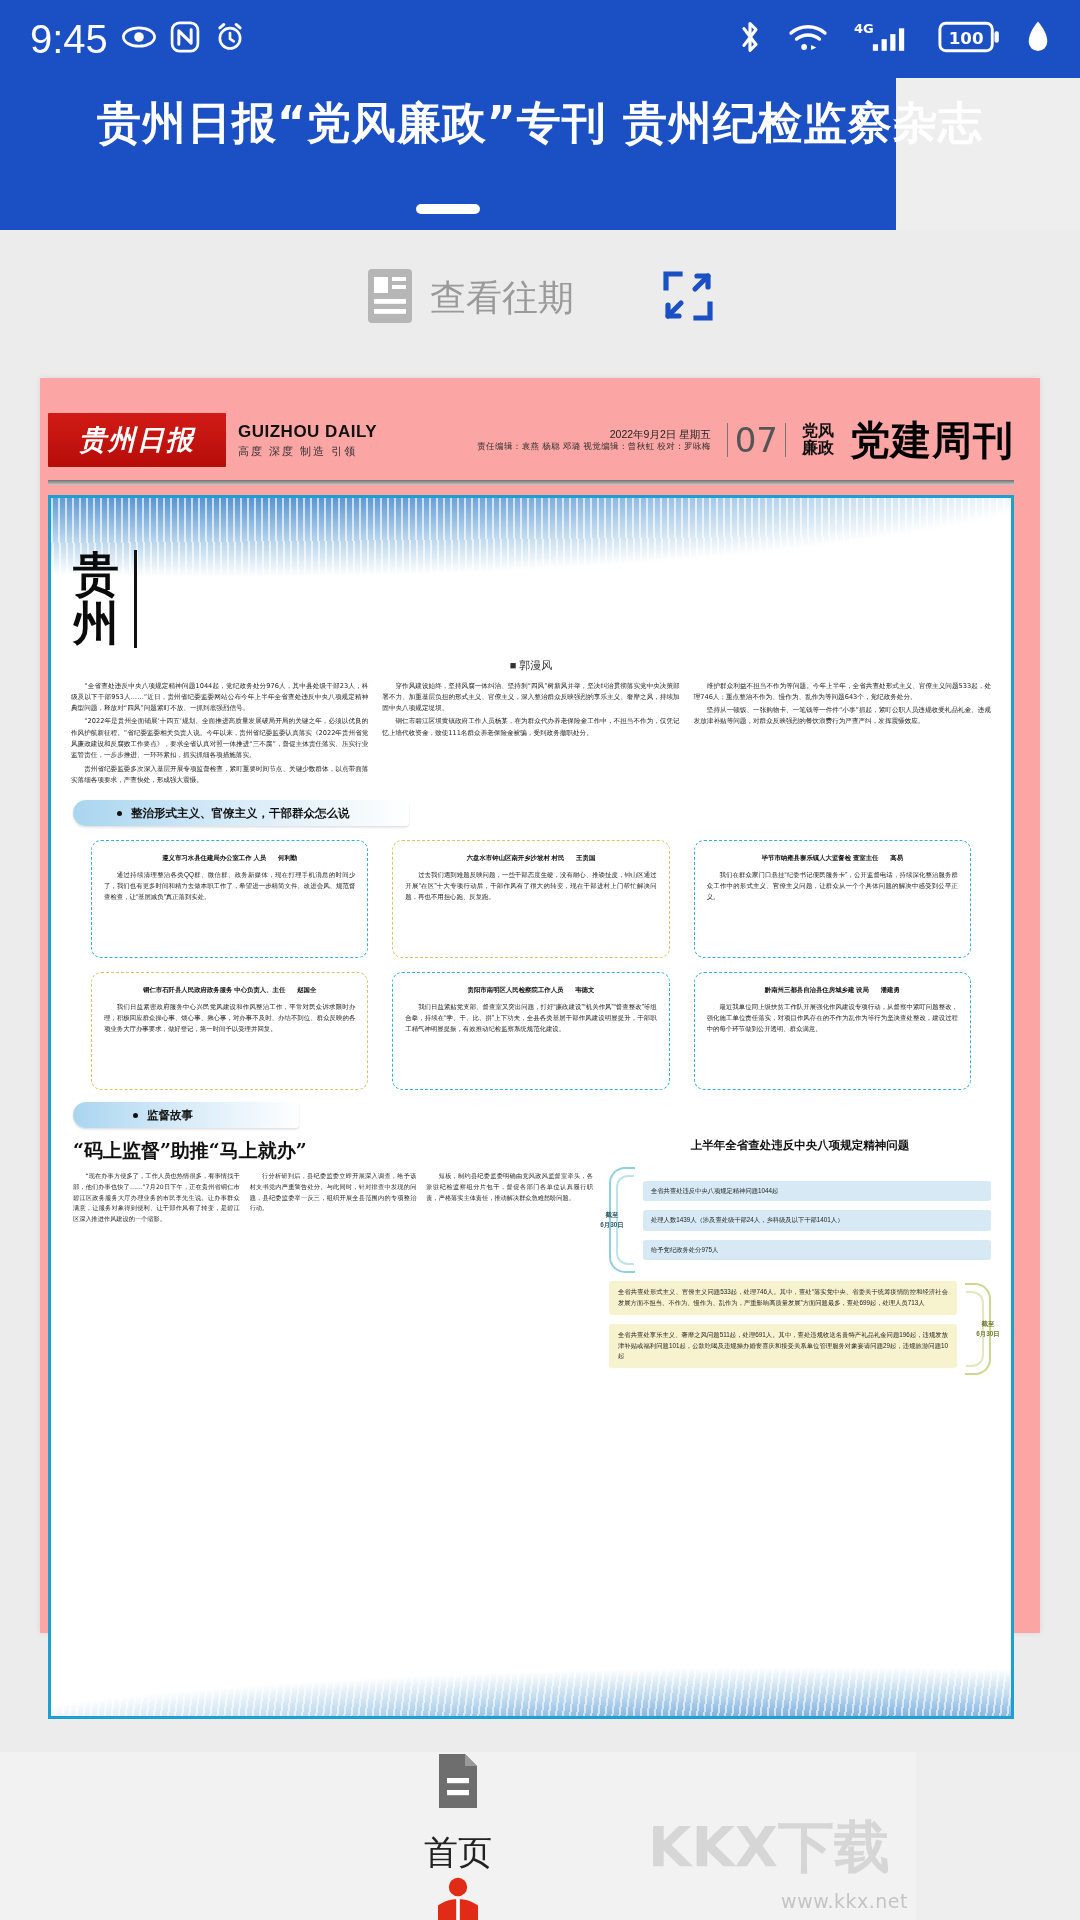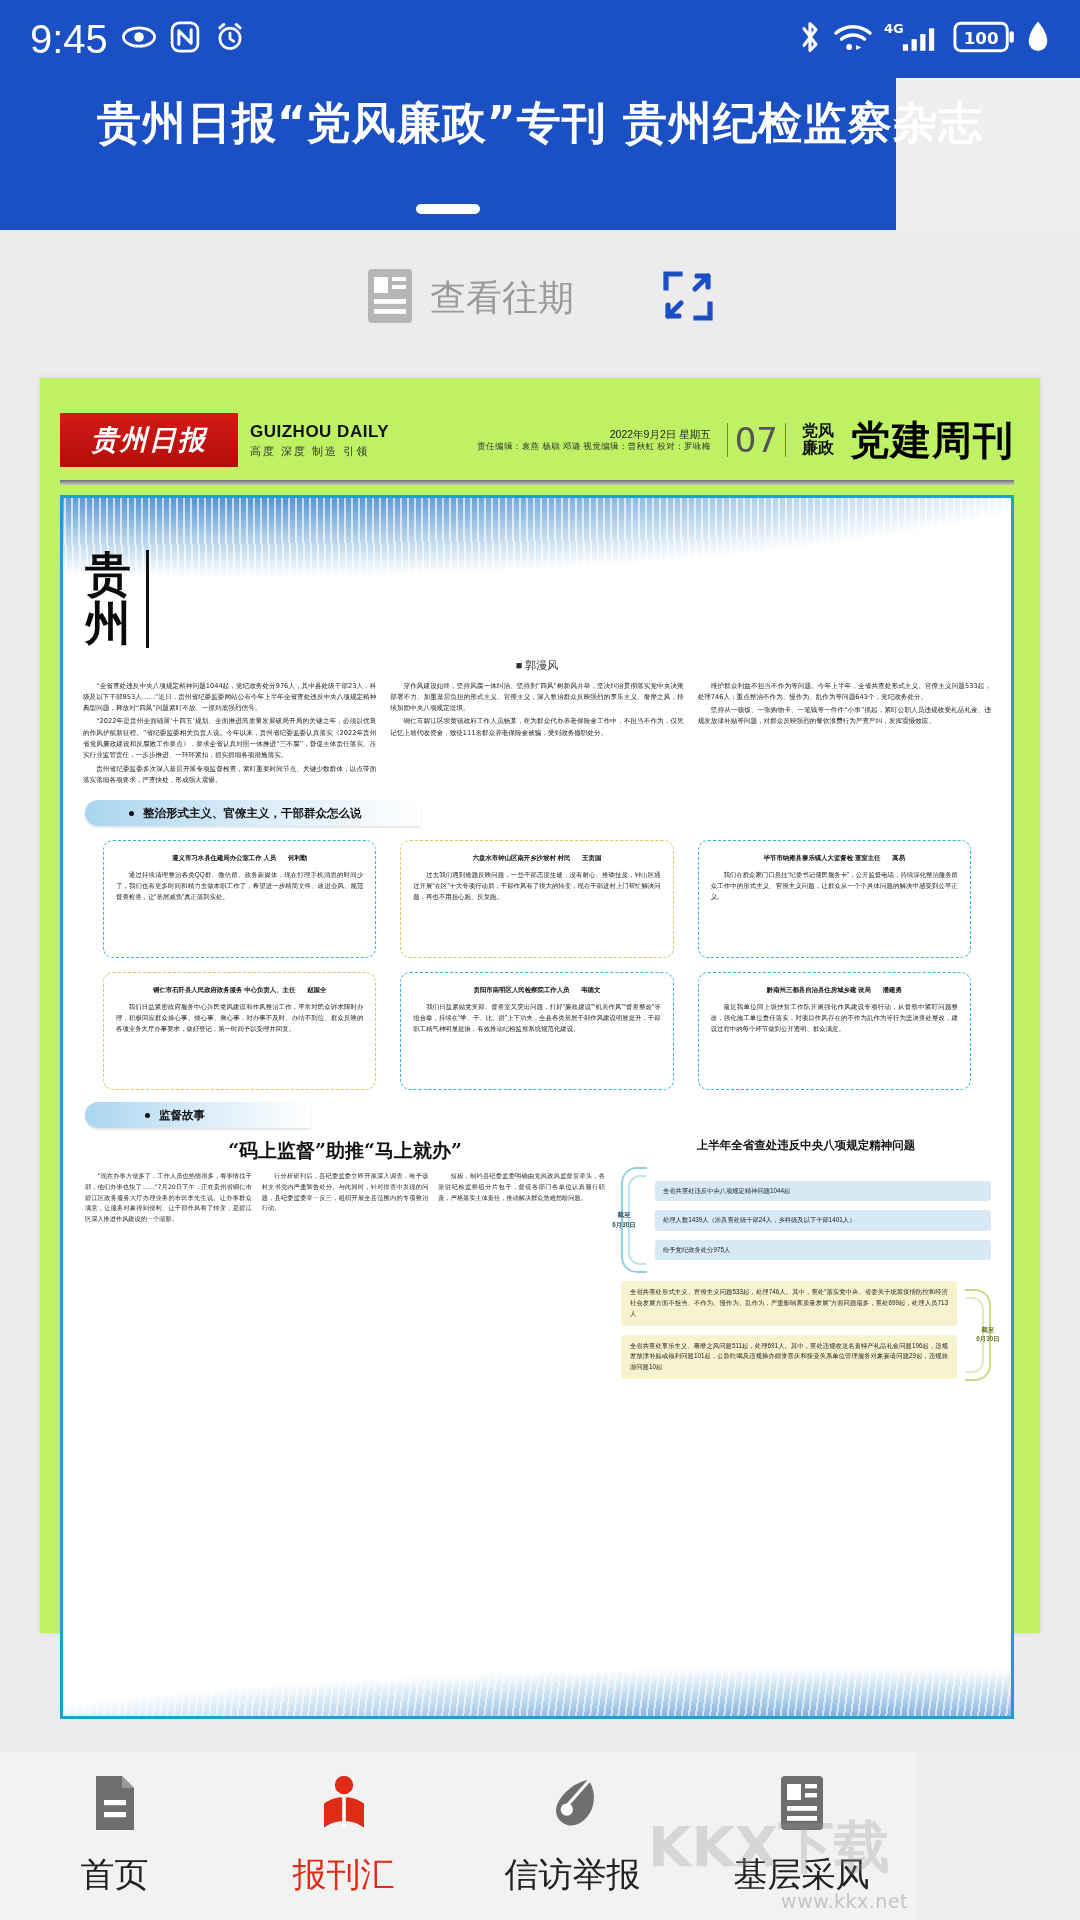--- a/index.html
+++ b/index.html
@@ -12,21 +12,21 @@
   #app { position: relative; width: 1080px; height: 1920px; background: #eeeeee; }
 
   
   .statusbar {
     position: absolute; top: 0; left: 0; width: 1080px; height: 78px;
     background: #1b4fc4; display: flex; align-items: center;
     padding: 0 30px; color: #ffffff;
   }
   .sb-left { display: flex; align-items: center; gap: 14px; }
   .sb-time { font-size: 40px; font-weight: 500; letter-spacing: 0px; line-height: 1; }
-  .sb-right { margin-left: auto; display: flex; align-items: center; gap: 11px; }
+  .sb-right { margin-left: auto; display: flex; align-items: center; gap: 26px; }
   .ico { display: inline-block; }
 
   
   .appheader {
     position: absolute; top: 78px; left: 0; width: 896px; height: 152px;
     background: #1b4fc4; color: #fff;
   }
   .apptitle {
     position: absolute; top: 16px; left: 0; width: 1080px;
     text-align: center; font-size: 44px; font-weight: 700;
@@ -46,23 +46,23 @@
   }
   .tb-item { display: flex; align-items: center; gap: 16px; }
   .tb-label { font-size: 36px; color: #9a9a9a; font-family: "DejaVu Sans", sans-serif; }
 
   
   .paper-wrap {
     position: absolute; top: 366px; left: 0; width: 1080px; height: 1386px;
     background: #ececec; display: flex; justify-content: center; padding-top: 12px;
   }
   .paper {
-    position: relative; width: 1000px; height: 1255px; background: #bef264;
+    position: relative; width: 1000px; height: 1255px; background: #fca5a5;
     box-shadow: 0 0 6px rgba(0,0,0,.09);
-    padding: 28px 26px 0 20px;
+    padding: 28px 26px 0 8px;
   }
 
   
   .masthead { position: relative; height: 68px; display: flex; align-items: center; }
   .logo-red {
     width: 178px; height: 54px; background: linear-gradient(180deg,#d21b16,#b50d09);
     color: #fff; font-family: "DejaVu Serif", serif; font-weight: 700;
     font-size: 27px; display: flex; align-items: center; justify-content: center;
     font-style: italic; letter-spacing: 2px; border-radius: 1px;
   }
@@ -153,21 +153,21 @@
     min-height: 118px; background: #ffffff;
   }
   .card.y { border-color: #d8c463; }
   .card .who { font-size: 6.4px; font-weight: 700; color: #111; text-align: center; line-height: 1.6; }
   .card .who .nm { margin-left: 10px; }
   .card .txt { font-size: 6.4px; line-height: 1.72; color: #1c1c1c; text-align: justify; text-indent: 2em; margin-top: 5px;}
 
   
   .bottom { position: relative; z-index: 4; display: grid; grid-template-columns: 520px 1fr; gap: 16px;
             margin: 10px 20px 0 22px; }
-  .story-title { text-align: center; font-size: 19px; font-weight: 700; color: #111;
+  .story-title { text-align: left; font-size: 19px; font-weight: 700; color: #111;
                  font-family: "DejaVu Serif", serif; margin-bottom: 7px; }
   .story-cols { display: grid; grid-template-columns: 1fr 1fr 1fr; gap: 10px; }
   .story-cols .col { font-size: 6.2px; }
 
   .stats-title { font-size: 11.5px; font-weight: 700; color: #111; text-align: center; margin-bottom: 14px; }
   .brace-group { position: relative; display: flex; align-items: center; gap: 8px; margin-bottom: 8px; }
   .brace {
     width: 26px; height: 106px; border: 2px solid #8fcfe0; border-right: none;
     border-radius: 16px 0 0 16px; position: relative; flex: 0 0 auto;
   }
@@ -186,21 +186,21 @@
   }
   .brace-r::before{content:""; position:absolute; right:5px; top:6px; bottom:6px; width:16px;
     border:2px solid #e0e9bd; border-left:none; border-radius:0 12px 12px 0;}
   .brace-r .brace-lab { left:auto; right:-20px; color:#6f7a2e; }
   .right-group { display:flex; align-items:center; gap:8px; }
   .right-group .ycol { flex:1; }
 
   
   .bottomnav {
     position: absolute; bottom: 0; left: 0; width: 916px; height: 168px;
-    background: #f2f2f2; display: flex; align-items: center;
+    background: #f2f2f2; display: flex; align-items: center; flex-direction: column;
   }
   .nav-item { flex: 1; display: flex; flex-direction: column; align-items: center; gap: 16px; }
   .nav-label { font-size: 34px; color: #222; font-family: "DejaVu Sans", sans-serif; }
   .nav-item.active .nav-label { color: #e02b16; }
   .watermark {
     position: absolute; right: 8px; bottom: 8px; font-size: 19px; color: #c4c4c4;
     font-family: "DejaVu Sans", sans-serif; letter-spacing: .5px;
   }
   .wm-big { position: absolute; right: 26px; bottom: 34px; font-size: 56px; color: rgba(150,150,150,.30);
             font-weight: 700; font-family: "DejaVu Sans", sans-serif; }

